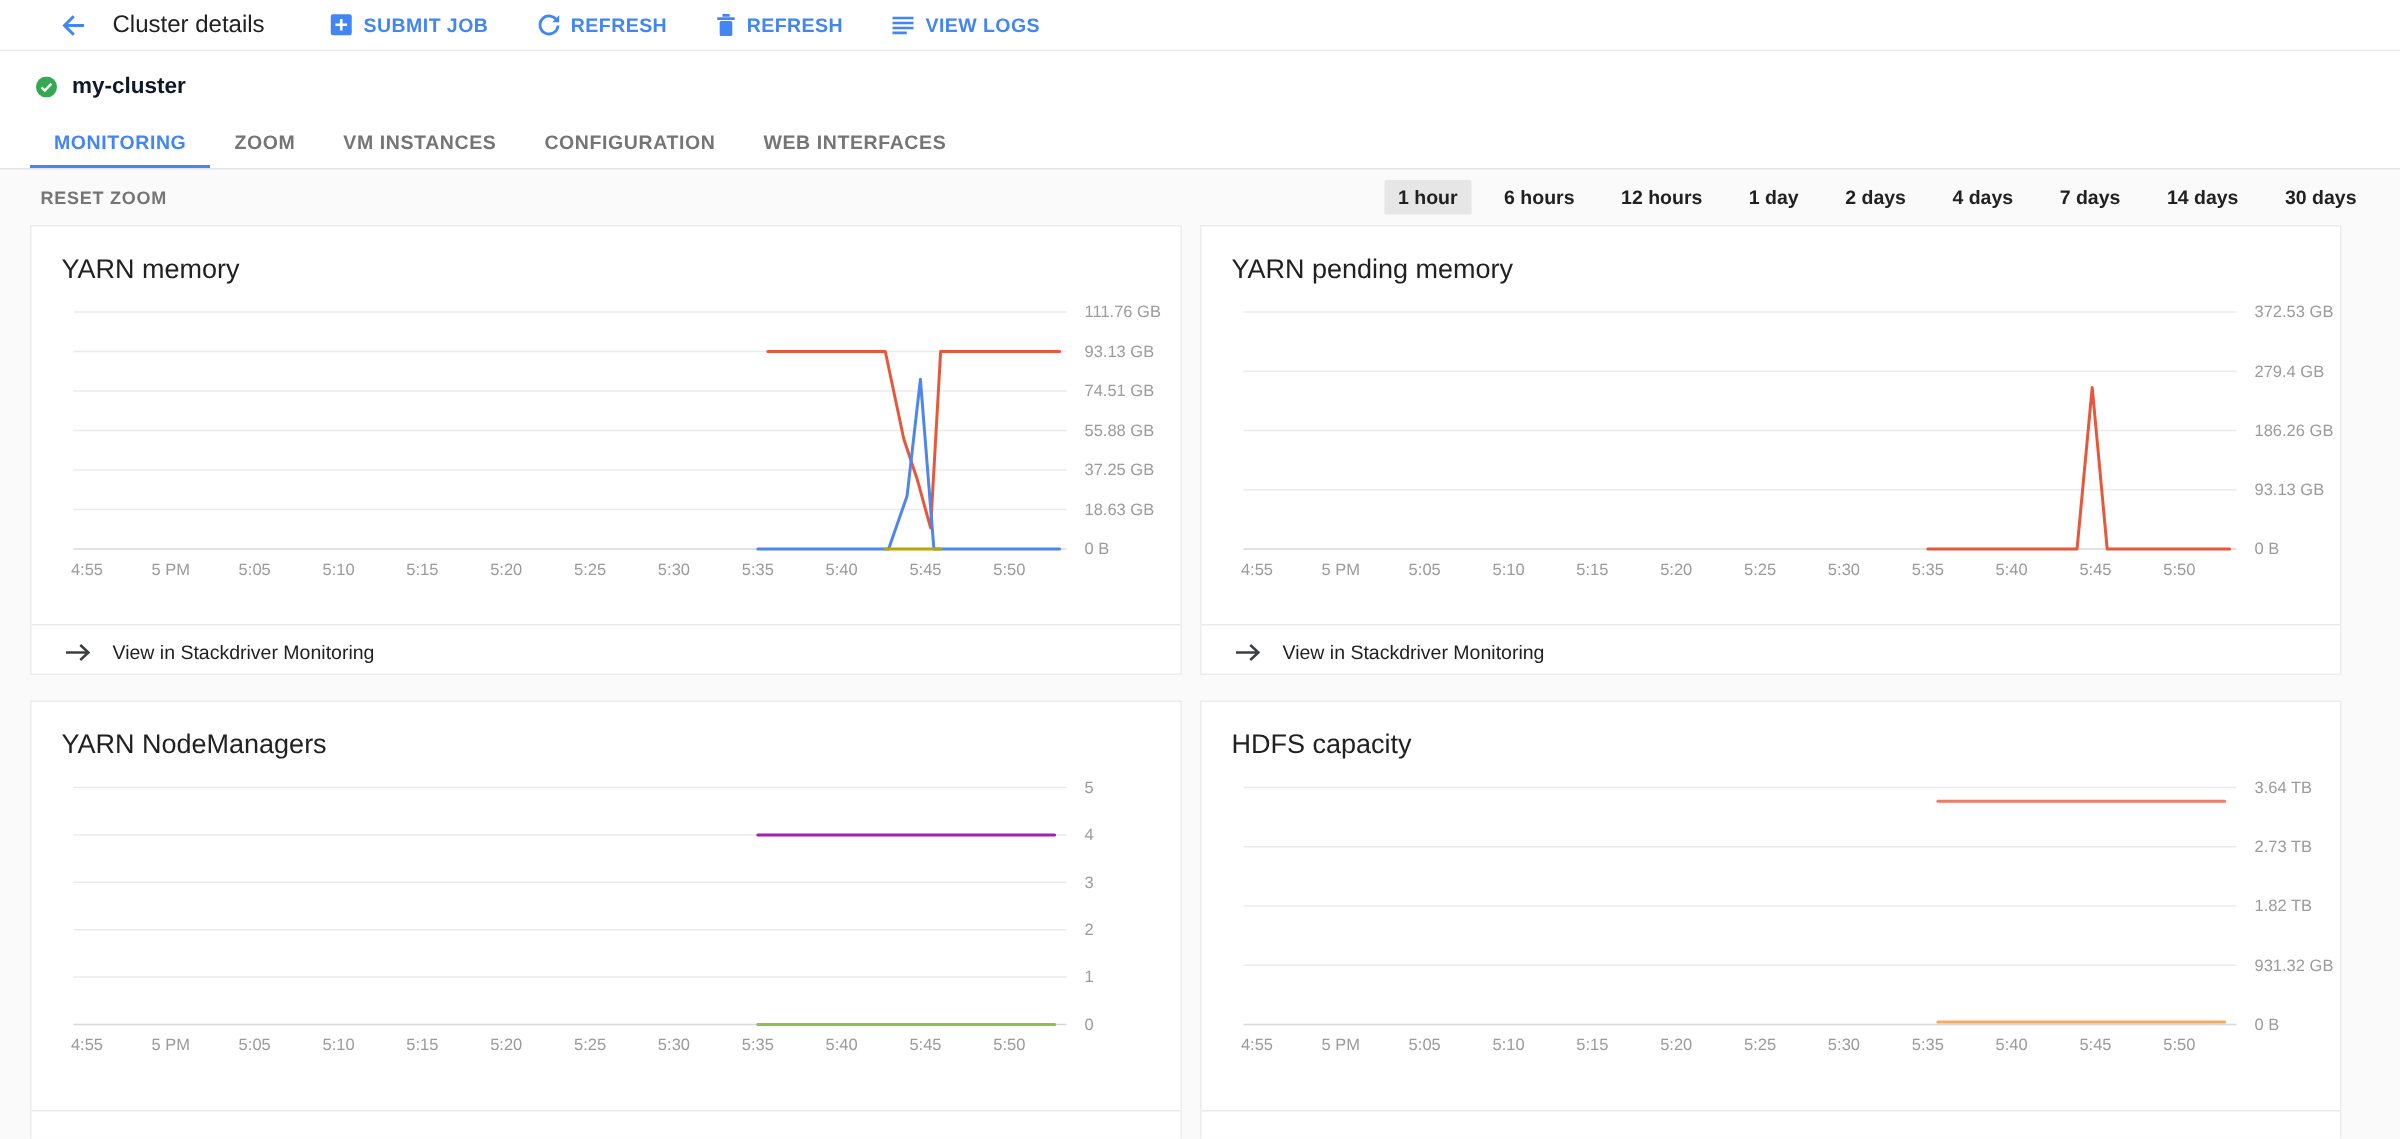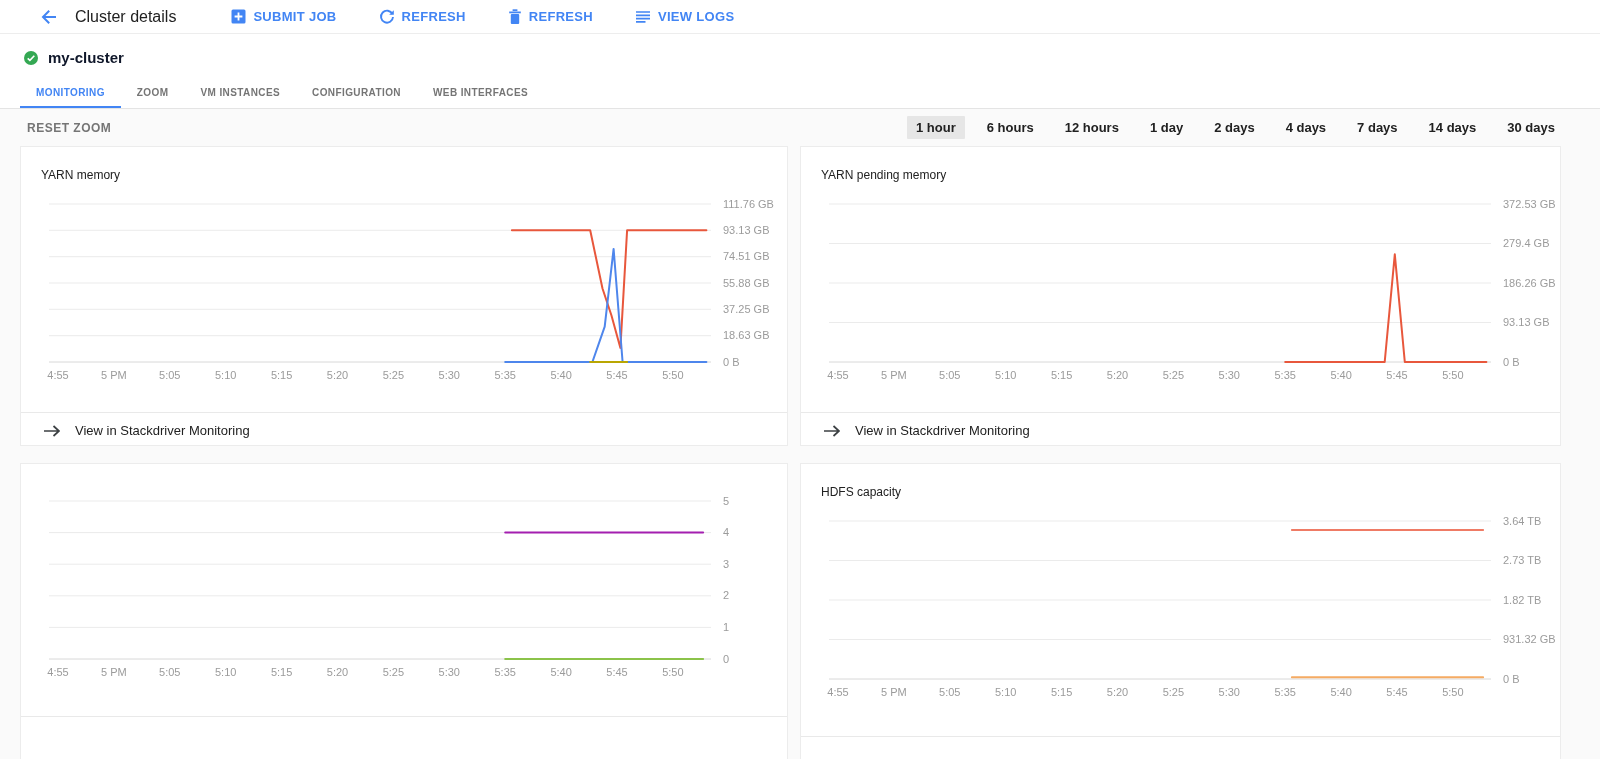--- a/index.html
+++ b/index.html
@@ -12,51 +12,51 @@
   }
   
   .topbar {
     background:#fff; height:34px;
     display:flex; align-items:center;
     padding-left:40px;
     border-bottom:1px solid #ededed;
   }
   .back-btn { background:none; border:none; padding:0; cursor:pointer; display:flex; align-items:center; }
   .topbar h1 { font-size:16px; font-weight:400; color:#212121; margin:0 0 0 17px; }
-  .actions { display:flex; gap:42px; margin-left:55px; }
+  .actions { display:flex; gap:32px; margin-left:44px; }
   .action-btn {
     display:flex; align-items:center; gap:7px;
     background:none; border:none; cursor:pointer; padding:0;
     color:#4285f4; font-size:13px; font-weight:700; letter-spacing:.3px;
     font-family:"Liberation Sans", sans-serif;
   }
   
   .cluster-row { background:#fff; padding:15px 0 11px 24px; display:flex; align-items:center; gap:10px; }
   .cluster-name { font-size:15px; font-weight:700; color:#0f172a; }
   
   .tabs { background:#fff; display:flex; padding-left:20px; border-bottom:1px solid #e4e4e4; }
   .tab {
-    padding:10px 16px 8px; font-size:10px; font-weight:700; letter-spacing:.4px;
+    padding:10px 16px 8px; font-size:13px; font-weight:700; letter-spacing:.4px;
     color:#757575; border-bottom:2px solid transparent; cursor:pointer;
   }
   .tab.active { color:#4285f4; border-bottom-color:#4285f4; }
   
-  .zoom-bar { height:37px; display:flex; align-items:center; justify-content:space-between; padding:0 36px 0 27px; }
+  .zoom-bar { height:37px; display:flex; align-items:center; justify-content:space-between; padding:0 20px 0 27px; }
   .reset-zoom {
     background:none; border:none; padding:0; cursor:pointer;
     color:#757575; font-size:12px; font-weight:700; letter-spacing:.5px;
     font-family:"Liberation Sans", sans-serif;
   }
   .ranges { display:flex; gap:13px; }
   .range { font-size:13px; font-weight:700; color:#212121; padding:4px 9px; cursor:pointer; border-radius:1px; }
   .range.selected { background:#e6e6e6; }
   
   .grid { margin-left:20px; display:grid; grid-template-columns:768px 761px; gap:17px 12px; }
   .card { background:#fff; border:1px solid #ececec; height:300px; padding:18px 0 0 20px; overflow:hidden; }
-  .card h2 { margin:0; font-size:12px; font-weight:400; color:#212121; height:20px; line-height:20px; }
+  .card h2 { margin:0; font-size:18px; font-weight:400; color:#212121; height:20px; line-height:20px; }
   .chart { margin-top:9px; height:196px; }
   .chart-footer {
     border-top:1px solid #e9e9e9; margin:22px 0 0 -20px;
     padding:10px 0 0 22px; display:flex; align-items:center; gap:15px;
     font-size:13px; color:#212121;
   }
   .grid .card:nth-child(n+3) .chart-footer { margin-top:29px; }
   .stackdriver-link { display:flex; align-items:center; gap:15px; cursor:pointer; }
 </style>
 </head>
@@ -207,20 +207,21 @@
       <span class="stackdriver-link">
         <svg width="17" height="12" viewBox="0 0 17 12">
             <path d="M1 6h14M10.5 1L16 6l-5.5 5" fill="none" stroke="#3c4043" stroke-width="1.7"></path>
           </svg>
         <span>View in Stackdriver Monitoring</span>
       </span>
     </div>
   </div>
 
   <div class="card">
+    <h2>YARN NodeManagers</h2>
     <div class="chart"><svg width="736" height="196" viewBox="0 0 736 196">
           <line x1="8" x2="670" y1="10.0" y2="10.0" stroke="#ebebeb" stroke-width="1"></line>
           <text x="682" y="13.5" font-size="11" fill="#9b9b9b">5</text>
           <line x1="8" x2="670" y1="41.6" y2="41.6" stroke="#ebebeb" stroke-width="1"></line>
           <text x="682" y="45.1" font-size="11" fill="#9b9b9b">4</text>
           <line x1="8" x2="670" y1="73.2" y2="73.2" stroke="#ebebeb" stroke-width="1"></line>
           <text x="682" y="76.7" font-size="11" fill="#9b9b9b">3</text>
           <line x1="8" x2="670" y1="104.8" y2="104.8" stroke="#ebebeb" stroke-width="1"></line>
           <text x="682" y="108.3" font-size="11" fill="#9b9b9b">2</text>
           <line x1="8" x2="670" y1="136.4" y2="136.4" stroke="#ebebeb" stroke-width="1"></line>

